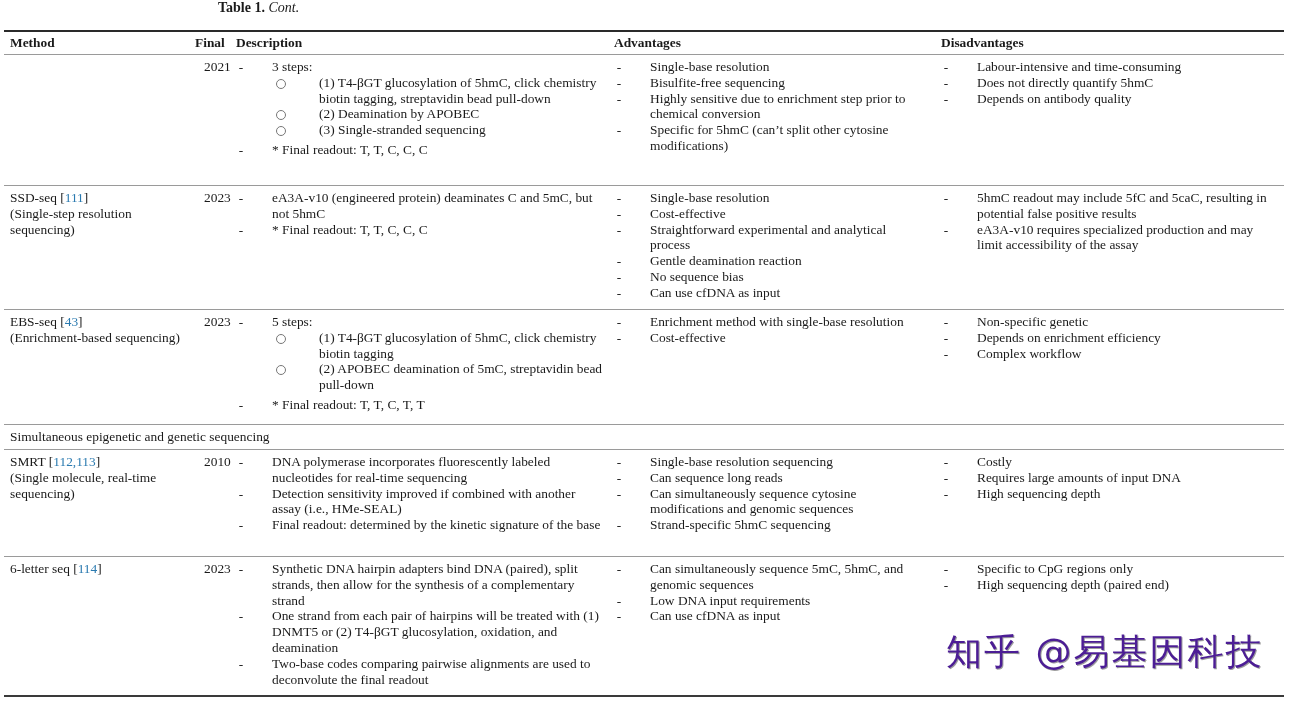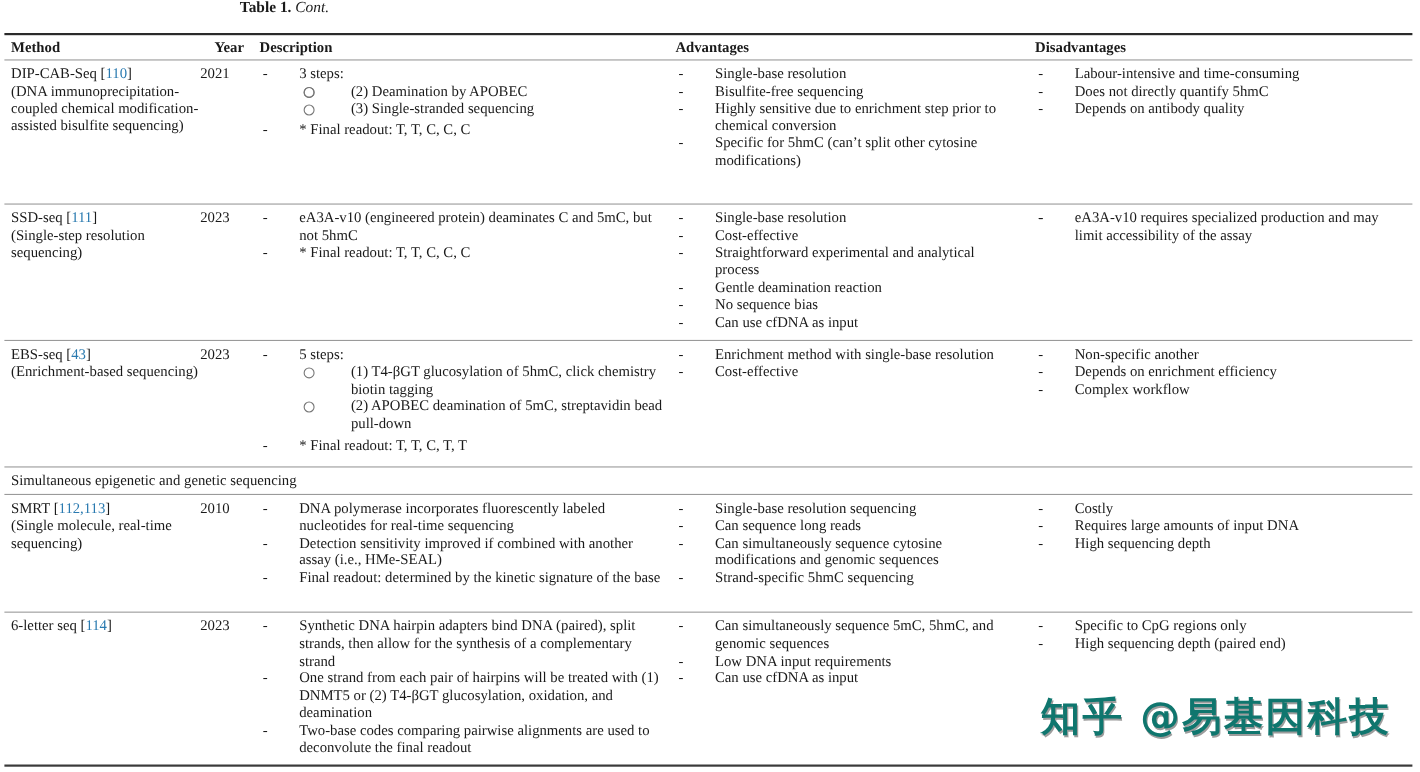--- a/index.html
+++ b/index.html
@@ -22,21 +22,21 @@
     font-size: 13.4px; line-height: 15.8px;
     border-top: 2px solid #2a2a2a;
   }
   .row { position: relative; border-bottom: 1.5px solid #9a9a9a; }
   .row.last { border-bottom: 2px solid #3a3a3a; }
   .hdr { height: 22px; border-bottom: 1.5px solid #9a9a9a; font-weight: bold; text-align: right; }
   .hdr span { position: absolute; top: 3px; }
 
   .cell { position: absolute; top: 4px; }
   .c-method { left: 6px; width: 180px; }
-  .c-year { left: 178px; width: 34px; }
+  .c-year { left: 200px; width: 34px; }
   .c-desc { left: 232px; width: 370px; }
   .c-adv { left: 610px; width: 300px; }
   .c-dis { left: 937px; width: 340px; }
 
   .cite { color: #2a7ab0; }
 
   .li { position: relative; padding-left: 36px; }
   .li .dash { position: absolute; left: 0; top: 0; width: 10px; text-align: center; }
   .sub { position: relative; padding-left: 83px; }
   .sub .circ {
@@ -44,52 +44,47 @@
     border: 1px solid #777; border-radius: 50%;
   }
 
   .section-row { height: 24px; }
   .section-row .cell { left: 6px; top: 4px; }
 
   .watermark {
     position: absolute; left: 946px; top: 628px;
     font-family: "DejaVu Sans", "Liberation Sans", sans-serif;
     font-size: 36px; letter-spacing: 2px;
-    color: #0f766e;
+    color: #4c1d95;
     text-shadow: 1px 1px 0 #9d9d9d;
-    font-weight: bold;
   }
 </style>
 </head>
 <body>
 
 <div class="caption">
   <b>Table 1.</b>
   <i>Cont.</i>
 </div>
 
 <div class="tbl">
 
   <div class="row hdr">
     <span style="left:6px">Method</span>
-    <span style="left:191px">Year</span>
+    <span style="left:191px">Final</span>
     <span style="left:232px">Description</span>
     <span style="left:610px">Advantages</span>
     <span style="left:937px">Disadvantages</span>
   </div>
 
   <div class="row" style="height:130px">
-    <div class="cell c-method">
-      <span>DIP-CAB-Seq [</span><a class="cite">110</a><span>]</span><br>
-      <span>(DNA immunoprecipitation-coupled chemical modification-assisted bisulfite sequencing)</span>
-    </div>
     <div class="cell c-year">2021</div>
     <div class="cell c-desc">
       <div class="li"><span class="dash">-</span><span>3 steps:</span></div>
-      <div class="sub" style="margin-top:0"><span class="circ"></span></div>
+      <div class="sub" style="margin-top:0"><span class="circ"></span><span>(1) T4-βGT glucosylation of 5hmC, click chemistry biotin tagging, streptavidin bead pull-down</span></div>
       <div class="sub"><span class="circ"></span><span>(2) Deamination by APOBEC</span></div>
       <div class="sub"><span class="circ"></span><span>(3) Single-stranded sequencing</span></div>
       <div class="li" style="margin-top:4px"><span class="dash">-</span><span>* Final readout: T, T, C, C, C</span></div>
     </div>
     <div class="cell c-adv">
       <div class="li"><span class="dash">-</span><span>Single-base resolution</span></div>
       <div class="li"><span class="dash">-</span><span>Bisulfite-free sequencing</span></div>
       <div class="li"><span class="dash">-</span><span>Highly sensitive due to enrichment step prior to chemical conversion</span></div>
       <div class="li"><span class="dash">-</span><span>Specific for 5hmC (can’t split other cytosine modifications)</span></div>
     </div>
@@ -112,21 +107,21 @@
     </div>
     <div class="cell c-adv">
       <div class="li"><span class="dash">-</span><span>Single-base resolution</span></div>
       <div class="li"><span class="dash">-</span><span>Cost-effective</span></div>
       <div class="li"><span class="dash">-</span><span>Straightforward experimental and analytical process</span></div>
       <div class="li"><span class="dash">-</span><span>Gentle deamination reaction</span></div>
       <div class="li"><span class="dash">-</span><span>No sequence bias</span></div>
       <div class="li"><span class="dash">-</span><span>Can use cfDNA as input</span></div>
     </div>
     <div class="cell c-dis">
-      <div class="li"><span class="dash">-</span></div>
+      <div class="li"><span class="dash">-</span><span>5hmC readout may include 5fC and 5caC, resulting in potential false positive results</span></div>
       <div class="li"><span class="dash">-</span><span>eA3A-v10 requires specialized production and may limit accessibility of the assay</span></div>
     </div>
   </div>
 
   <div class="row" style="height:114px">
     <div class="cell c-method">
       <span>EBS-seq [</span><a class="cite">43</a><span>]</span><br>
       <span>(Enrichment-based sequencing)</span>
     </div>
     <div class="cell c-year">2023</div>
@@ -134,21 +129,21 @@
       <div class="li"><span class="dash">-</span><span>5 steps:</span></div>
       <div class="sub"><span class="circ"></span><span>(1) T4-βGT glucosylation of 5hmC, click chemistry biotin tagging</span></div>
       <div class="sub"><span class="circ"></span><span>(2) APOBEC deamination of 5mC, streptavidin bead pull-down</span></div>
       <div class="li" style="margin-top:4px"><span class="dash">-</span><span>* Final readout: T, T, C, T, T</span></div>
     </div>
     <div class="cell c-adv">
       <div class="li"><span class="dash">-</span><span>Enrichment method with single-base resolution</span></div>
       <div class="li"><span class="dash">-</span><span>Cost-effective</span></div>
     </div>
     <div class="cell c-dis">
-      <div class="li"><span class="dash">-</span><span>Non-specific another</span></div>
+      <div class="li"><span class="dash">-</span><span>Non-specific genetic</span></div>
       <div class="li"><span class="dash">-</span><span>Depends on enrichment efficiency</span></div>
       <div class="li"><span class="dash">-</span><span>Complex workflow</span></div>
     </div>
   </div>
 
   <div class="row section-row">
     <div class="cell">Simultaneous epigenetic and genetic sequencing</div>
   </div>
 
   <div class="row" style="height:106px">

